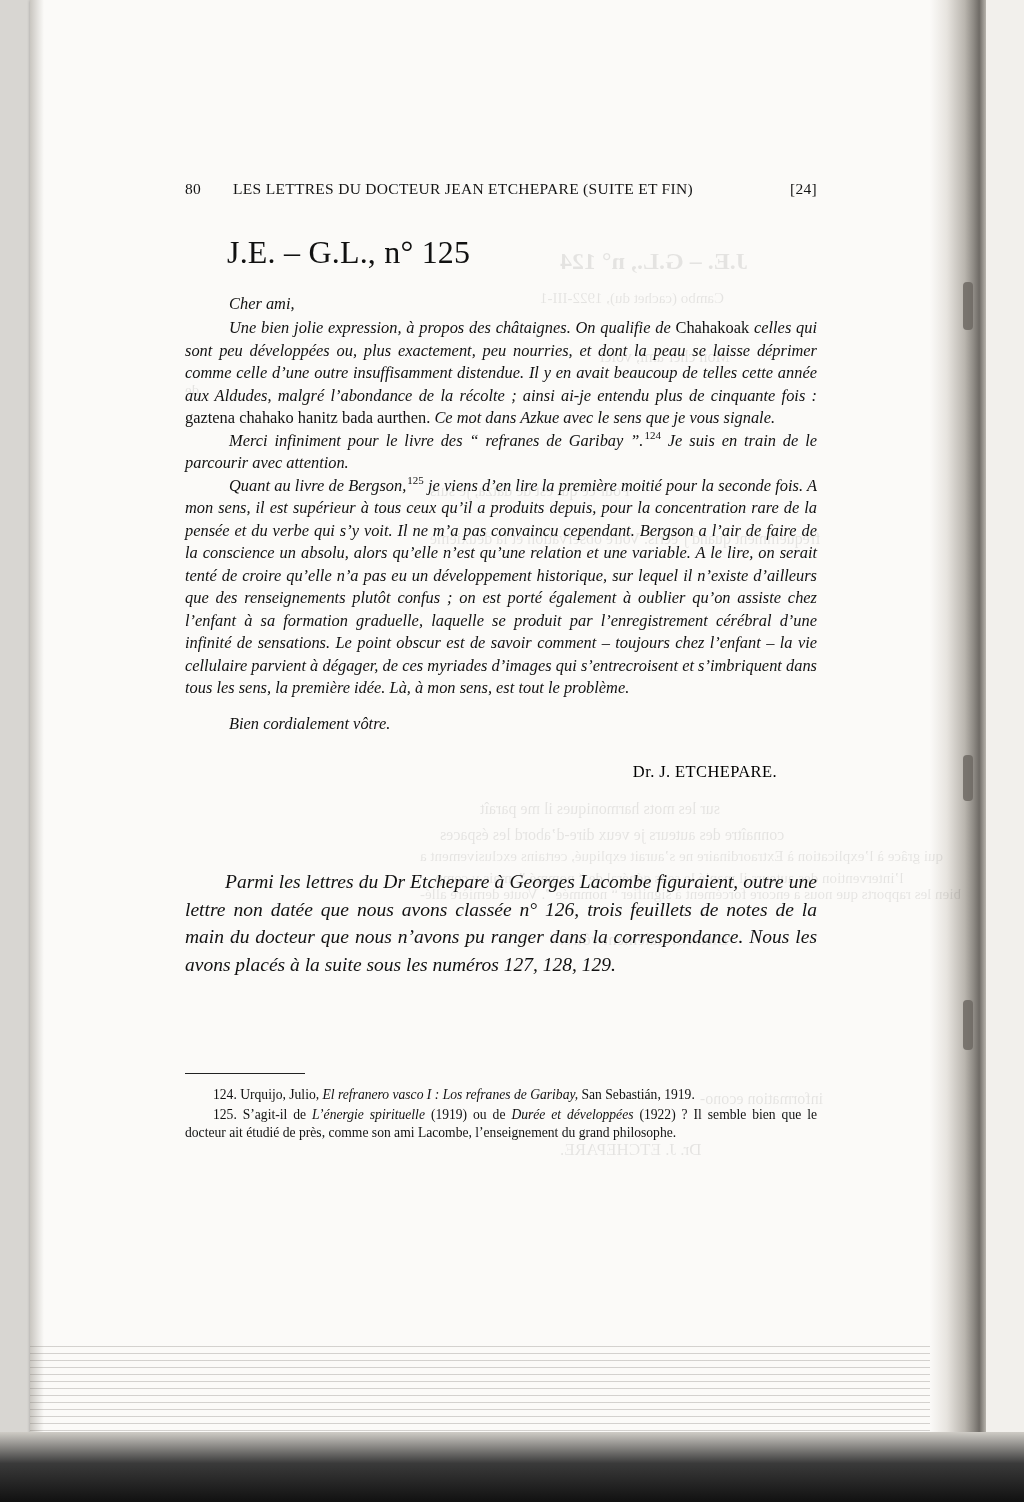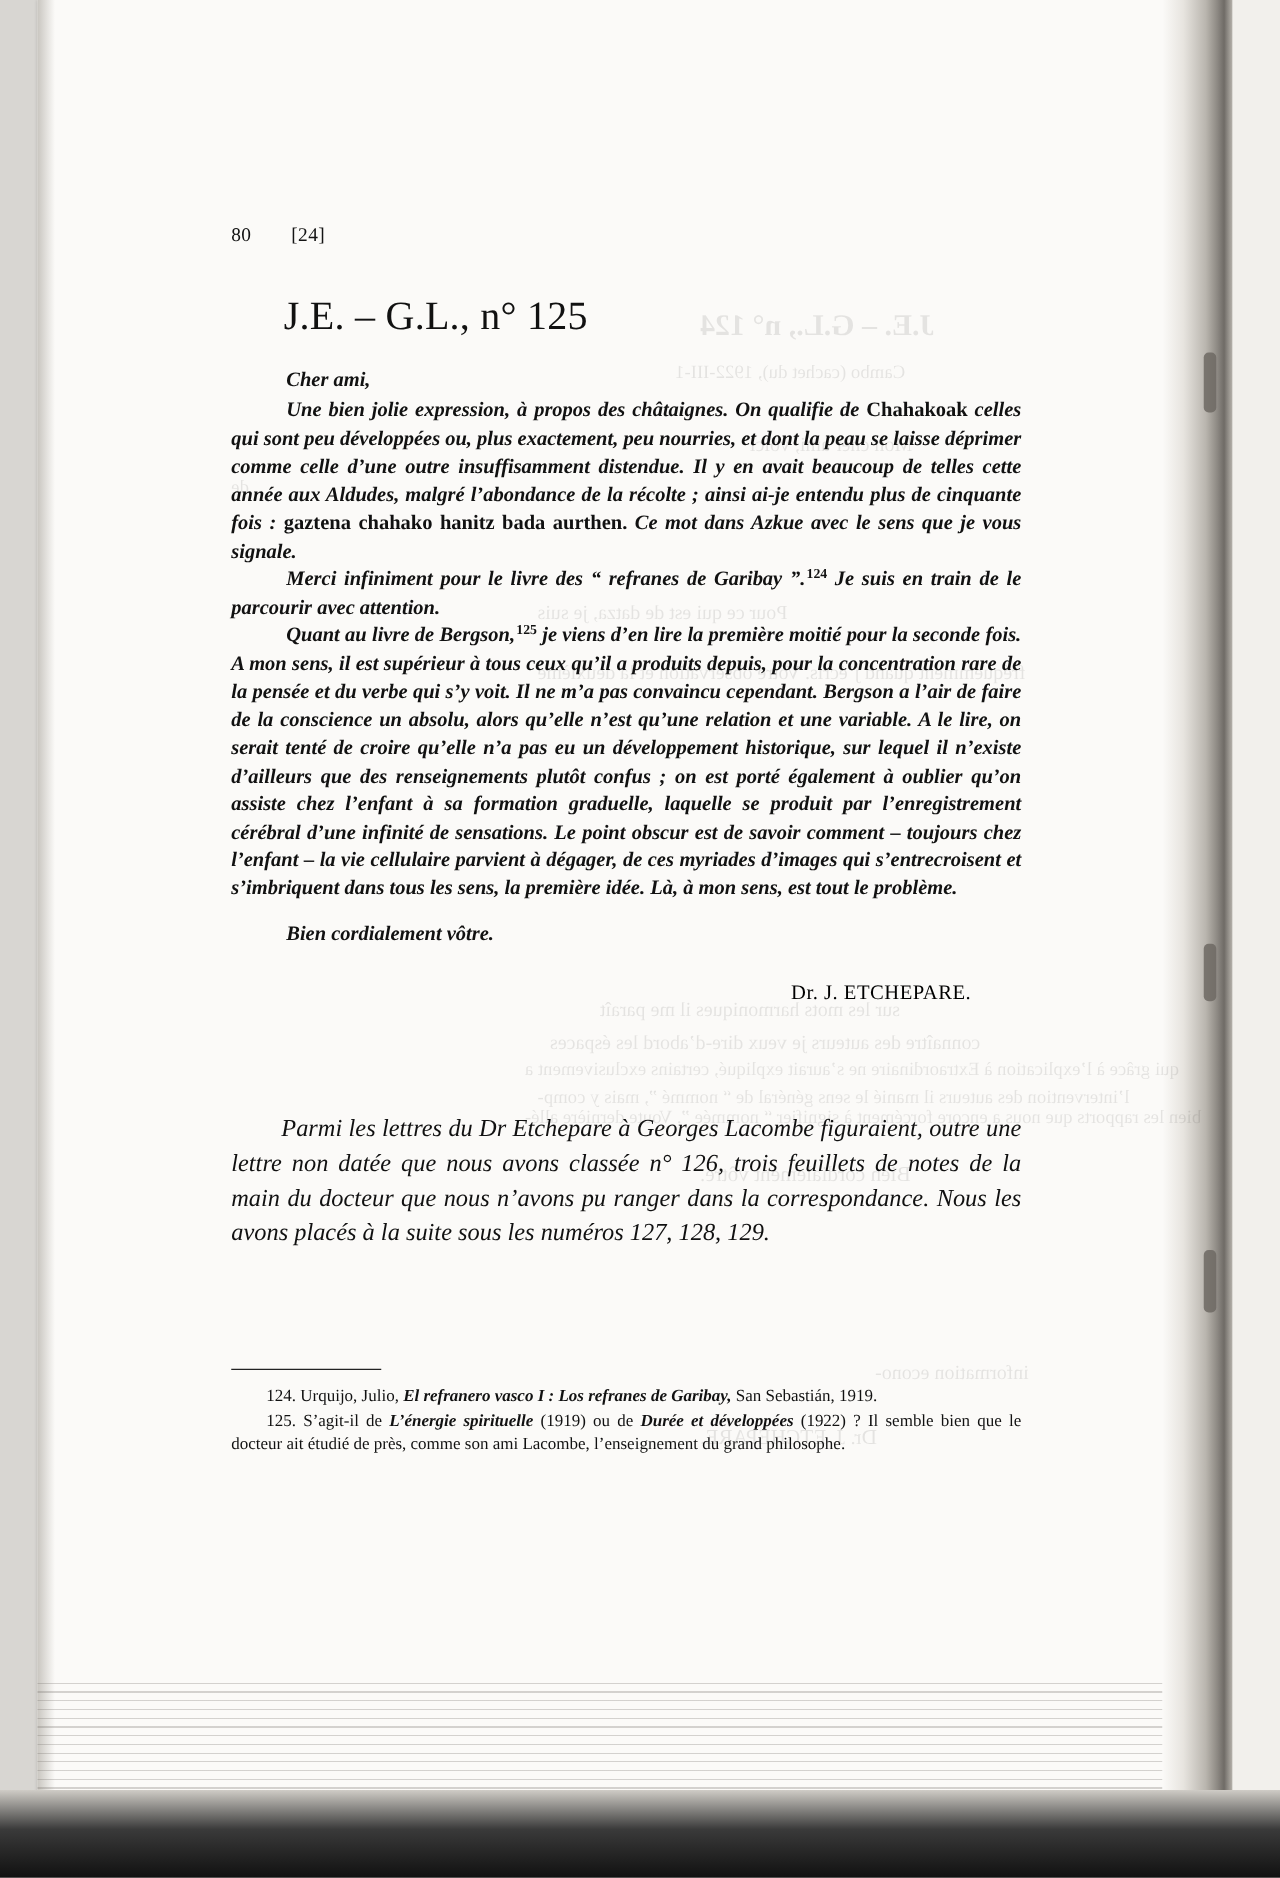--- a/index.html
+++ b/index.html
@@ -129,21 +129,20 @@
     color: #111;
   }
 
   .body-wrap {
     margin-top: 22px;
     font-style: italic;
     font-size: 16.4px;
     line-height: 1.37;
     text-align: justify;
     color: #111;
-    font-weight: bold;
   }
   .salutation {
     text-indent: 44px;
     margin-bottom: 2px;
   }
   p.para {
     margin: 0;
     text-indent: 44px;
   }
   .upright { font-style: normal; }
@@ -189,21 +188,21 @@
     font-size: 13.6px;
     line-height: 1.32;
     text-align: justify;
     color: #111;
   }
   .footnotes p {
     margin: 0 0 2px 0;
     text-indent: 28px;
   }
   .fn-num { }
-  .it { font-style: italic; font-weight: bold; }
+  .it { font-style: italic; }
 </style>
 </head>
 <body>
 
 <div class="scan">
   <div class="page-sheet"></div>
   <div class="page-edge-left"></div>
   <div class="stack-lines"></div>
   <div class="gutter"></div>
   <div class="right-page"></div>
@@ -227,20 +226,21 @@
     <div class="ghost" style="left: 420px; top: 886px; font-size: 15px;">bien les rapports que nous a encore forcément à signifier “ nommée ”. Voute dernière allé-</div>
     <div class="ghost" style="left: 560px; top: 930px; font-size: 17px;">Bien cordialement vôtre.</div>
     <div class="ghost" style="left: 560px; top: 1140px; font-size: 17px;">Dr. J. ETCHEPARE.</div>
     <div class="ghost" style="left: 700px; top: 1090px; font-size: 16px;">information econo-</div>
   </div>
 
 <div class="content">
 
   <div class="running-head">
     <span class="rh-folio">80</span>
+    <span class="rh-title">LES LETTRES DU DOCTEUR JEAN ETCHEPARE (SUITE ET FIN)</span>
     <span class="rh-bracket">[24]</span>
   </div>
 
   <div class="letter-title">J.E. – G.L., n° 125</div>
 
 
   <div class="body-wrap">
     <div class="salutation">Cher ami,</div>
     <div id="paragraphs">
         <p class="para"><span>Une bien jolie expression, à propos des châtaignes. On qualifie de </span><span class="upright">Chahakoak</span><span> celles qui sont peu développées ou, plus exactement, peu nourries, et dont la peau se laisse déprimer comme celle d’une outre insuffisamment distendue. Il y en avait beaucoup de telles cette année aux Aldudes, malgré l’abondance de la récolte ; ainsi ai-je entendu plus de cinquante fois  : </span><span class="upright">gaztena chahako hanitz bada aurthen.</span><span> Ce mot dans Azkue avec le sens que je vous signale.</span></p>

